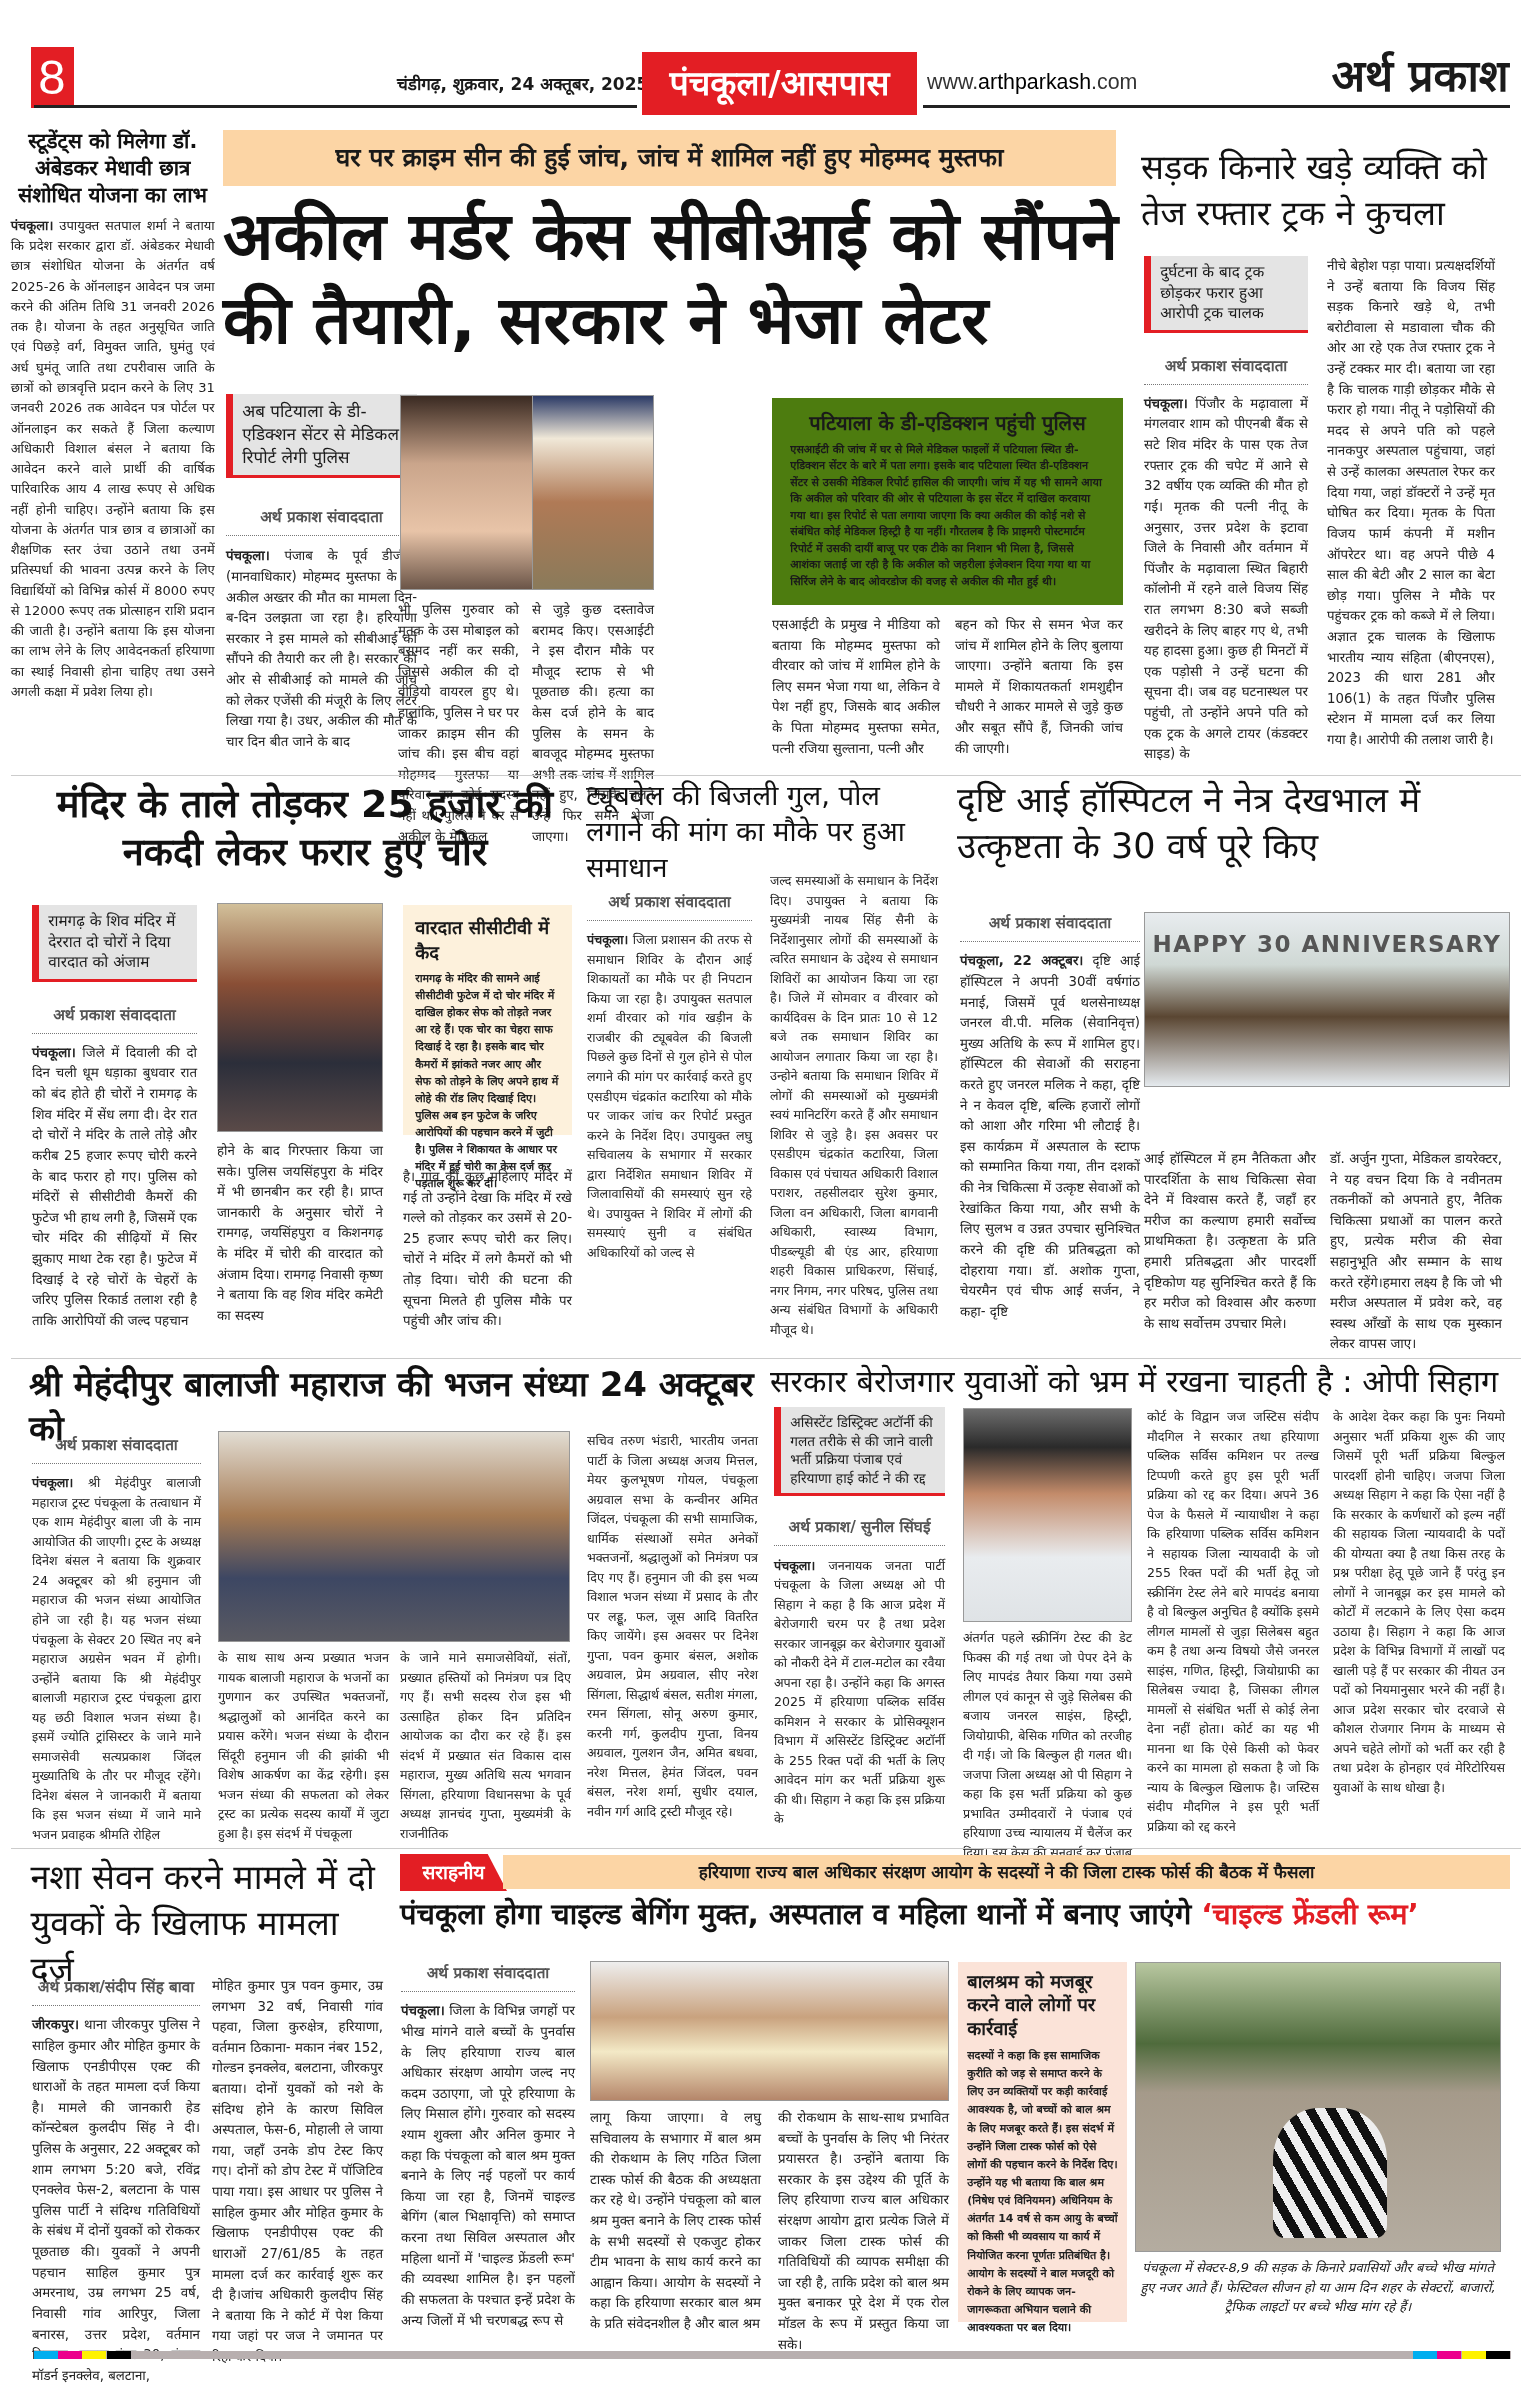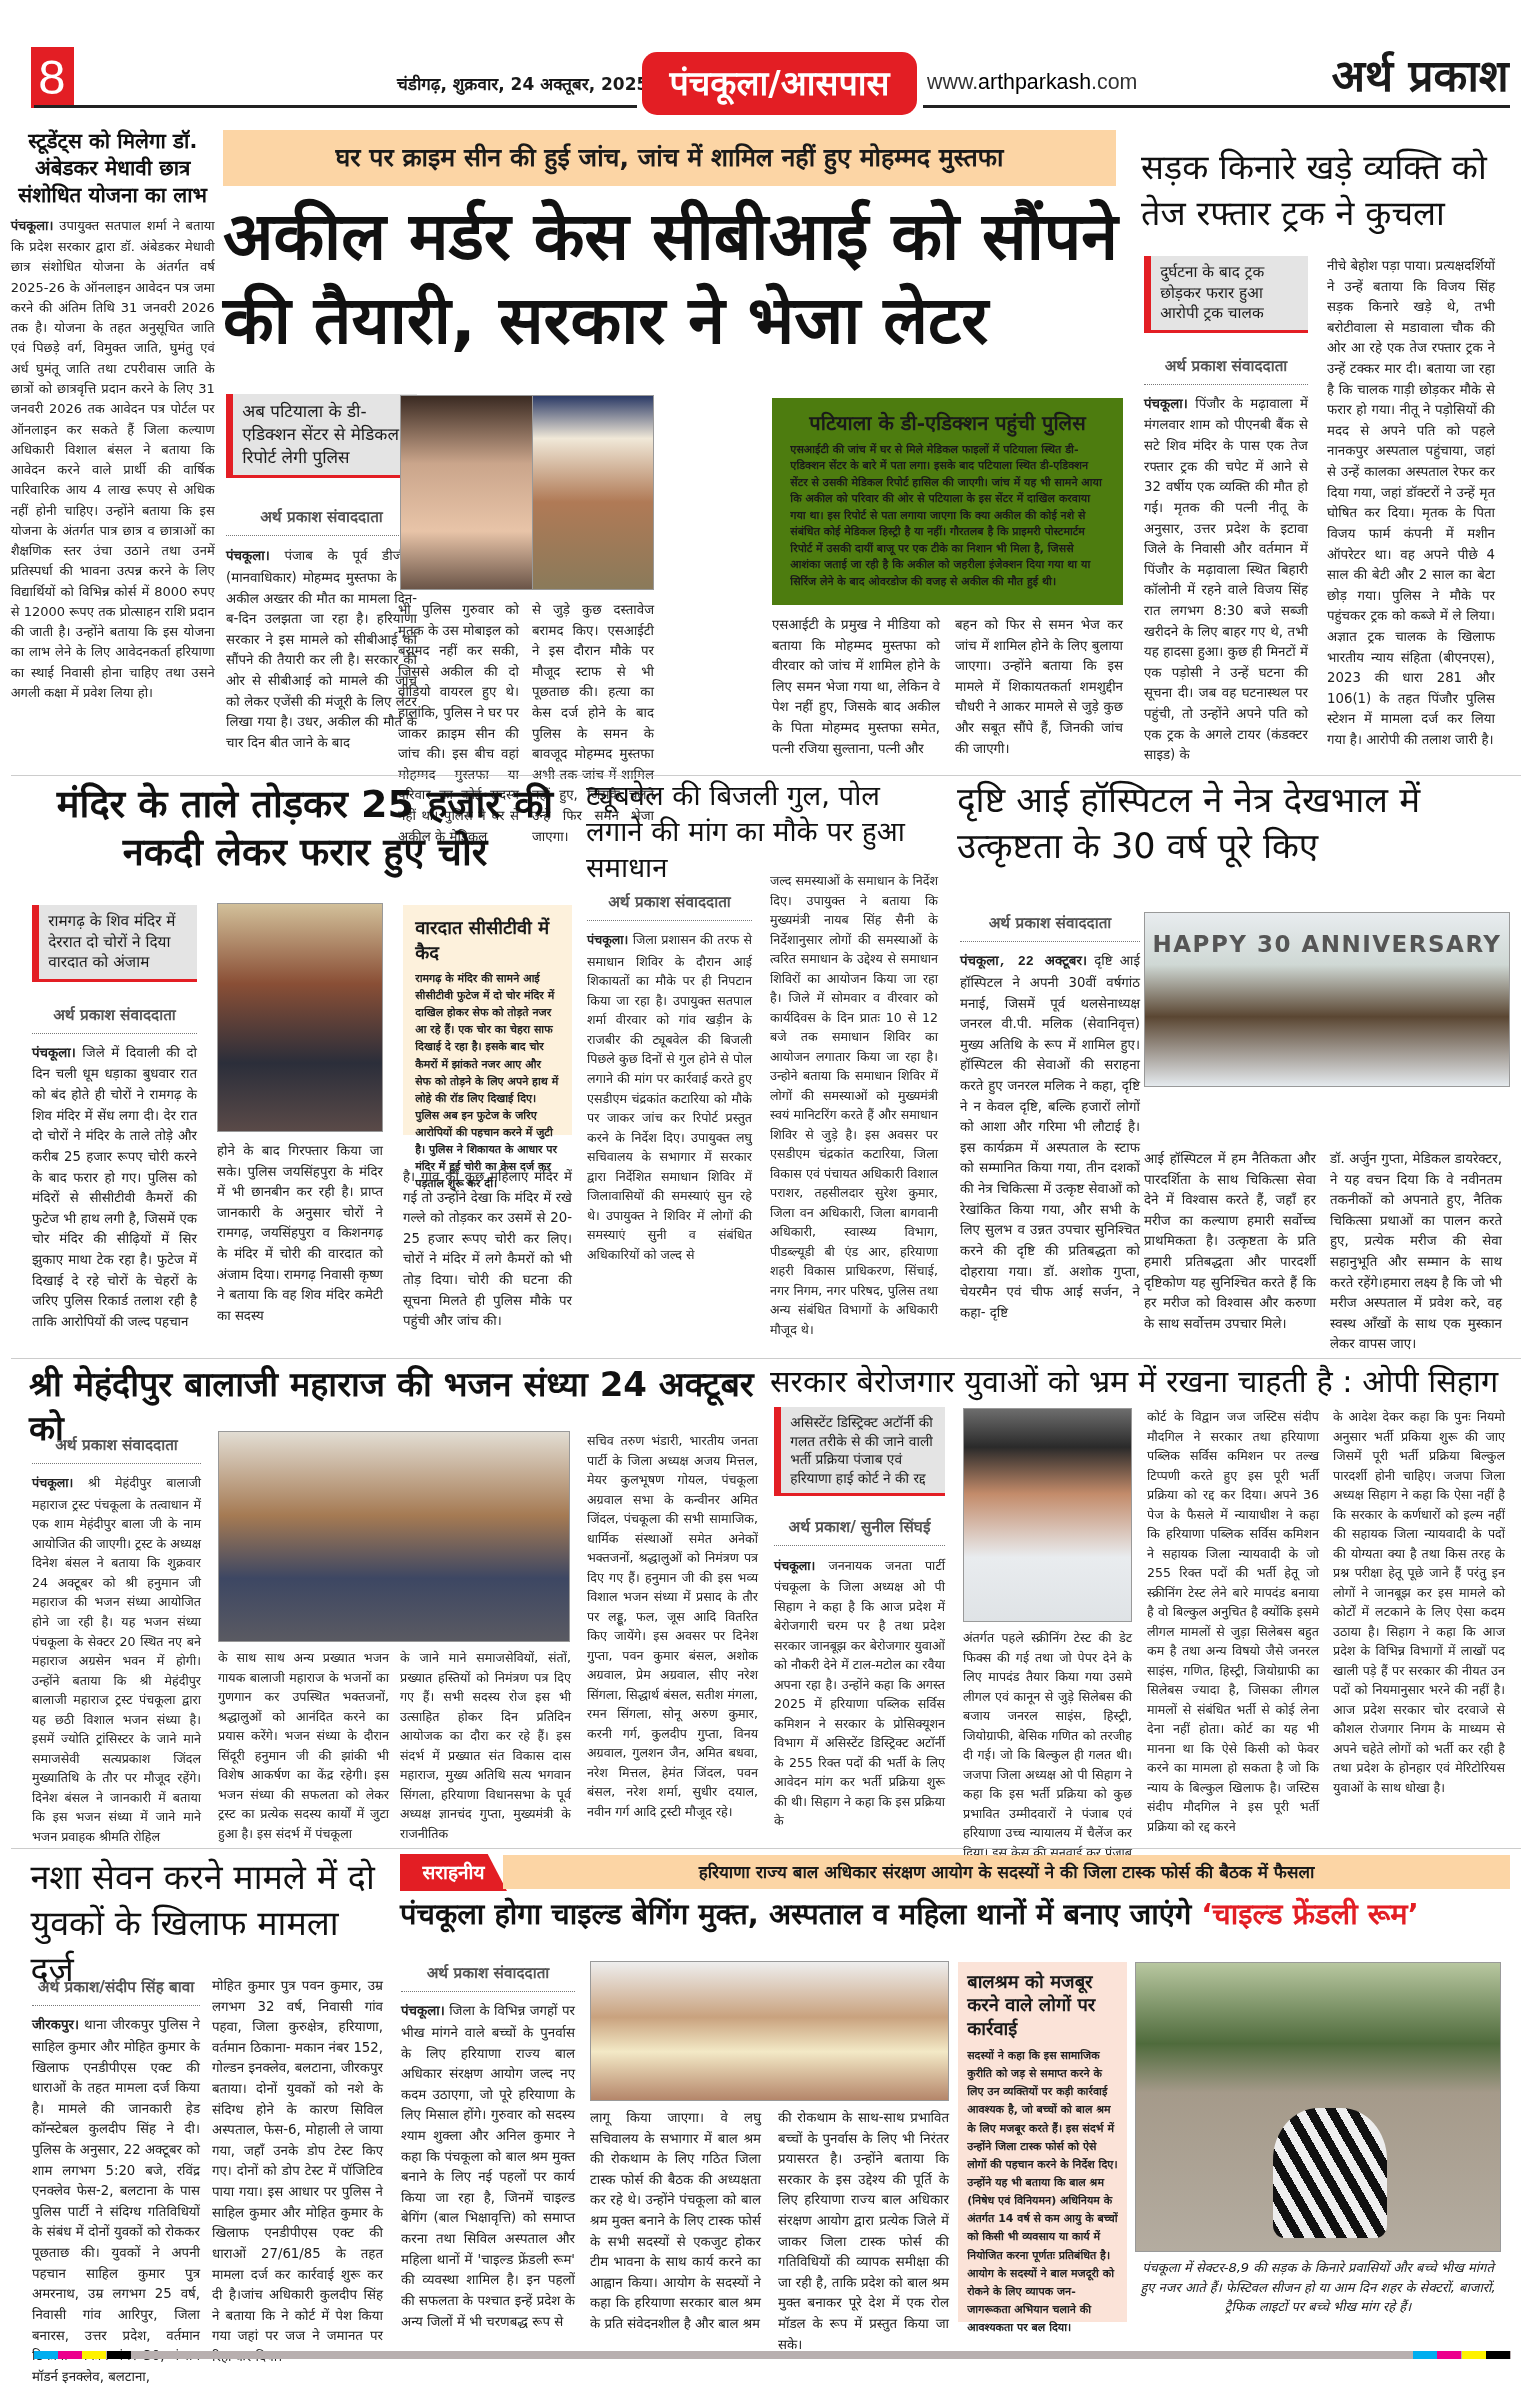--- a/index.html
+++ b/index.html
@@ -2,33 +2,33 @@
 <html style="font-size:12.2px"><head>
 <meta charset="utf-8">
 <style>
   * { box-sizing: border-box; margin: 0; padding: 0; }
   body { width: 1527px; height: 2401px; background: #fff; font-family: "DejaVu Sans", sans-serif; color: #1a1a1a; position: relative; overflow: hidden; }
   .abs { position: absolute; }
 
   
   .page-num { left: 30.5px; top: 47px; width: 43px; height: 61px; background: #e31e24; color: #fff; font-size: 49px; text-align: center; line-height: 61px; font-family: "Liberation Sans", sans-serif; }
   .mast-date { left: 397px; top: 72px; font-size: 17px; font-weight: bold; }
-  .mast-section { left: 642px; top: 52px; width: 275px; height: 63px; background: #e31e24; color: #fff; font-size: 34px; font-weight: bold; text-align: center; line-height: 63px; border-radius: 15px; }
+  .mast-section { left: 642px; top: 52px; width: 275px; height: 63px; background: #e31e24; color: #fff; font-size: 34px; font-weight: bold; text-align: center; line-height: 63px; }
   .mast-url { left: 927px; top: 70px; font-size: 21.4px; color: #333; font-family: "Liberation Sans", sans-serif; }
   .mast-url .red { color: #000000; }
   .mast-logo { right: 18.3px; top: 44px; font-size: 44px; font-weight: bold; }
   .mast-rule-l { left: 34px; top: 105px; width: 603px; height: 3.1px; background: #222; }
   .mast-rule-r { left: 923px; top: 105px; width: 587px; height: 3.1px; background: #222; }
 
   .kicker { background: #fcd5a5; font-weight: bold; text-align: center; }
   .headline { font-weight: bold; line-height: 1.12; color: #111; }
   .sub-box { background: #e4e4e4; border-left: 7.6px solid #e31e24; border-bottom: 3.1px solid #e31e24; padding: 6.1px 9.2px; font-size: 17px; line-height: 1.35; }
   .byline { font-size: 15.3px; font-weight: bold; color: #555; text-align: center; padding-bottom: 9.2px; border-bottom: 1.5px dotted #777; }
   .body-text { font-size: 13.3px; line-height: 1.55; text-align: justify; color: #222; }
-  .body-text b { font-weight: bold; font-family: Liberation Mono, monospace; }
+  .body-text b { font-weight: bold; }
   .photo { background: linear-gradient(135deg, #8b7a6b, #c4a891 40%, #5b4a3f); border: 0.8px solid #999; }
   .infobox { background: #fdf1dc; padding: 9.2px 12.2px; }
   .infobox-title { font-size: 21.4px; font-weight: bold; margin-bottom: 6.1px; }
   .infobox-body { font-size: 13px; line-height: 1.6; font-weight: bold; color: #222; }
   .greybox { background: #4d7c0f; padding: 10.7px 18.3px; }
   .greybox-title { font-size: 26px; font-weight: bold; text-align: center; margin-bottom: 6.1px; }
   .greybox-body { font-size: 13px; line-height: 1.55; font-weight: bold; }
 
   .footer-bar { left: 34px; top: 2351px; width: 1477px; height: 7.6px; background: #b8afaf; }
   .cmyk { top: 2351px; height: 7.6px; width: 24.4px; }

